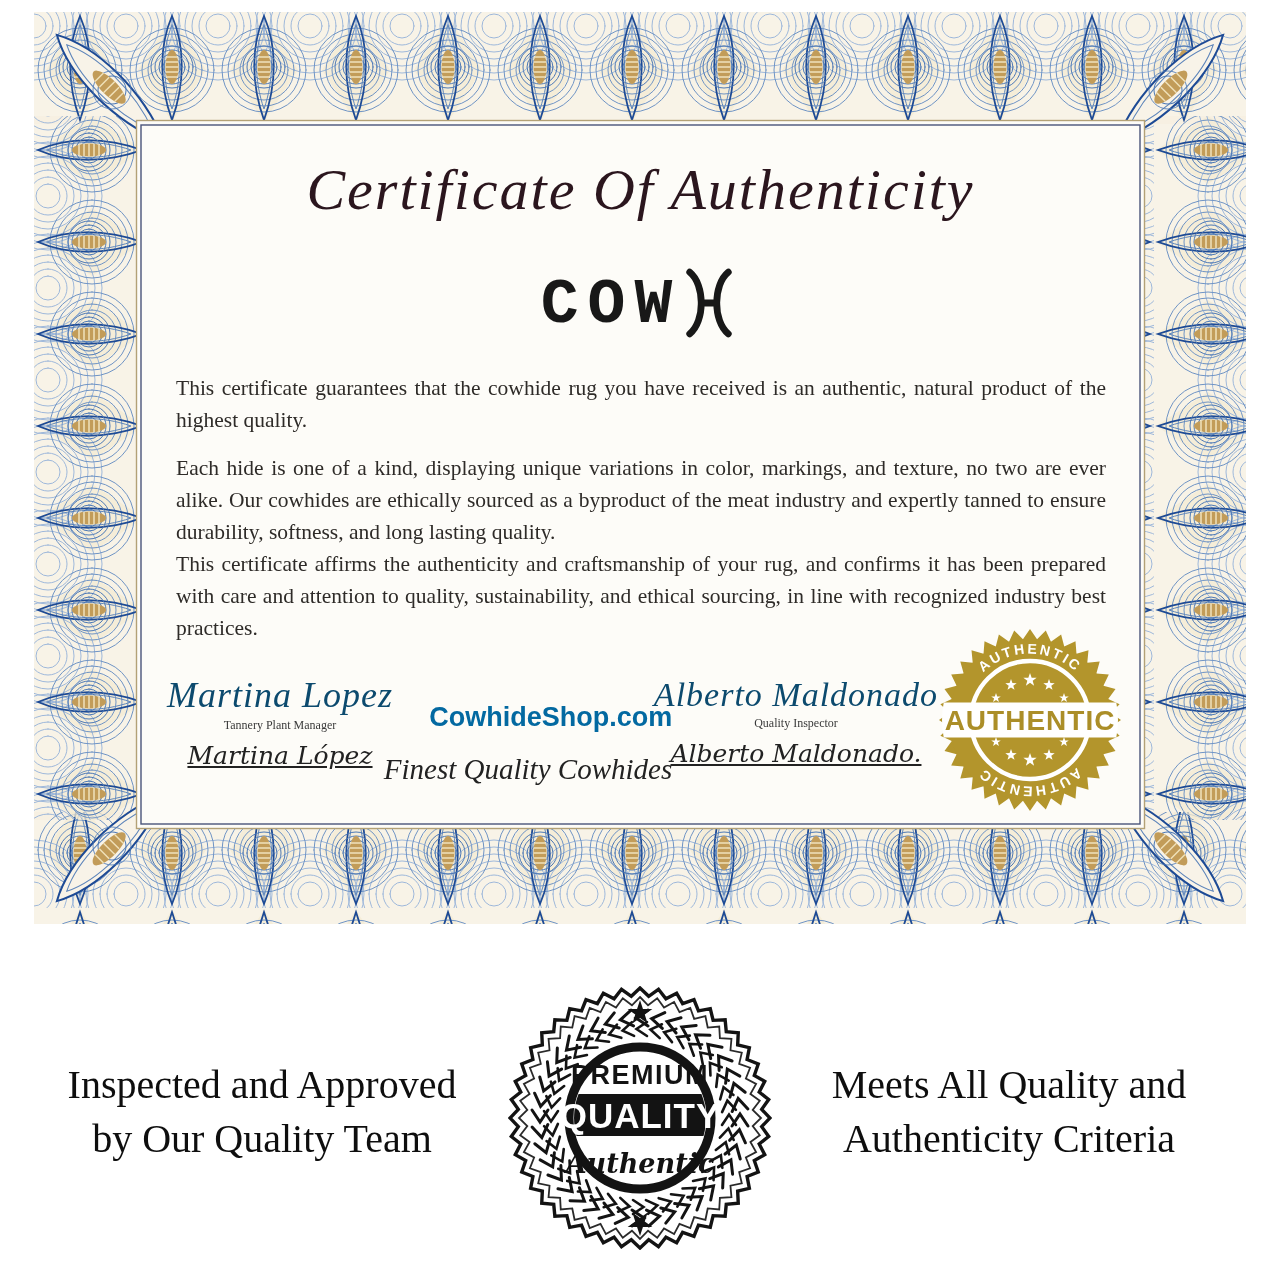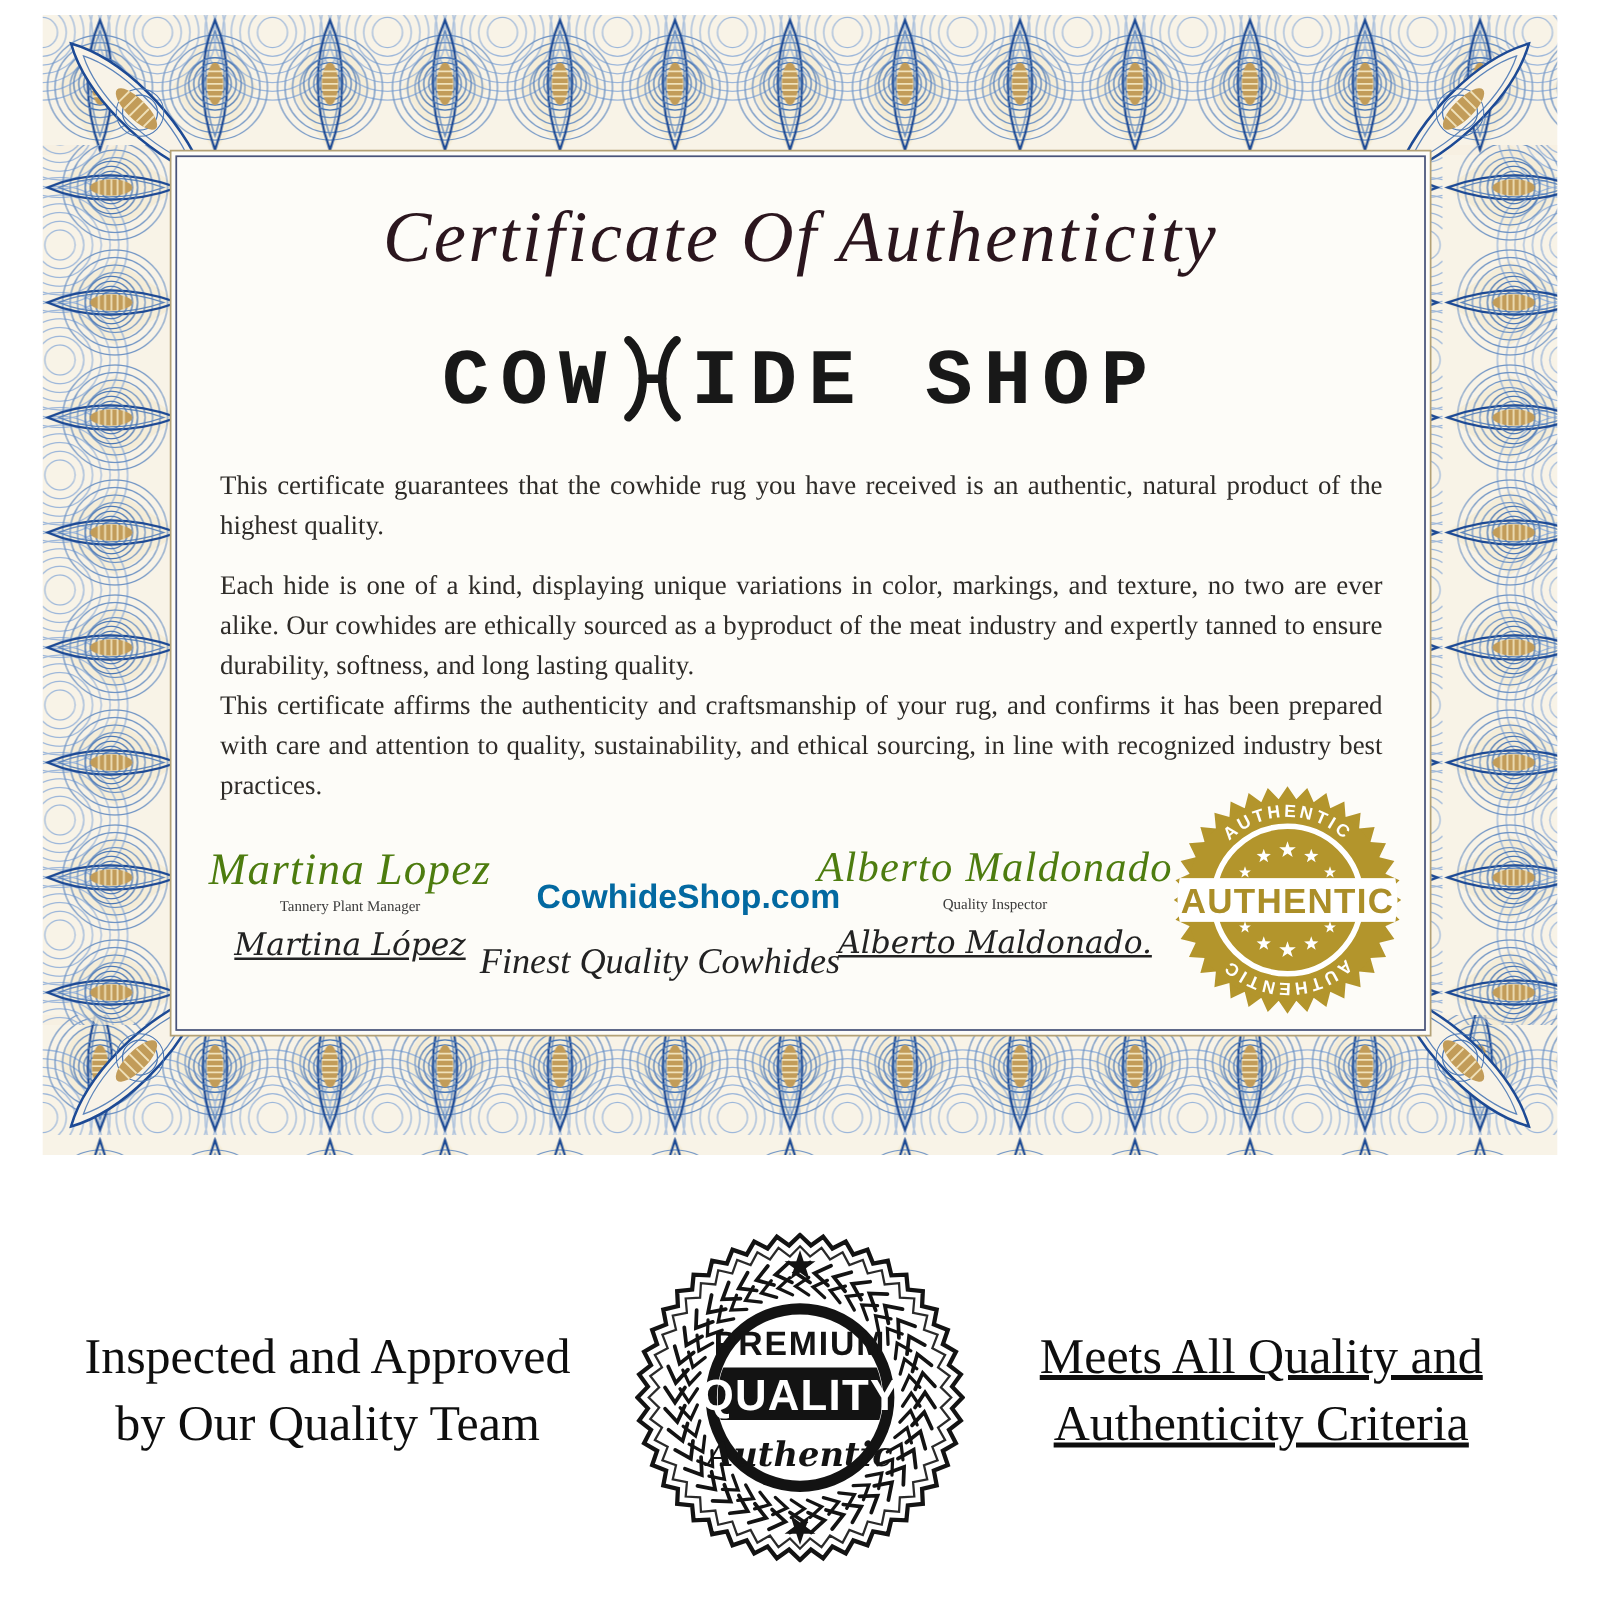--- a/index.html
+++ b/index.html
@@ -17,33 +17,33 @@
   .logo{position:absolute;top:146px;left:0;width:100%;display:flex;
         justify-content:center;align-items:center;
         font-family:Liberation Mono, monospace;font-weight:bold;
         font-size:63px;letter-spacing:9px;color:#181818;line-height:72px;}
   .logo svg{margin:0 3px 6px 0;}
 
   .para{position:absolute;left:38px;width:930px;font-size:21.5px;line-height:32px;
         color:#2e2b28;text-align:justify;}
 
   .sig-col{position:absolute;text-align:center;transform:translateX(-50%);white-space:nowrap;}
-  .sig-name{font:italic 36px "Liberation Serif",serif;color:#4d7c0f;letter-spacing:1px;text-align:right;}
+  .sig-name{font:italic 36px "Liberation Serif",serif;color:#0c4a6e;letter-spacing:1px;text-align:right;}
   .sig-role{font-size:12px;color:#3a3a3a;margin-top:2px;}
   .sig-script{font:italic 25px "DejaVu Serif",serif;color:#222;margin-top:8px;text-decoration:underline;}
   .sig-site{font:bold 27px "Liberation Sans",sans-serif;color:#0369a1;text-align:right;}
   .sig-tagline{font:italic 29px "Liberation Serif",serif;color:#222;margin-top:20px;}
 
   .seal{position:absolute;left:800px;top:506px;}
 
   
   .f-text{position:absolute;width:470px;text-align:center;font-size:40px;
           line-height:54px;color:#0e0e0e;}
   .f-left{left:27px;top:1058px;}
-  .f-right{left:774px;top:1058px;text-decoration:underline;}
+  .f-right{left:774px;top:1058px;}
   .badge{position:absolute;left:508px;top:986px;}
 </style>
 </head>
 <body>
 
 <div class="cert">
 
   <svg class="border-svg" width="1212" height="912" viewBox="0 0 1212 912">
     <defs>
       <g id="motif" fill="none" stroke-linecap="round">
@@ -131,21 +131,20 @@
 
     <div class="logo">
       <span>COW</span>
       <svg width="56" height="70" viewBox="0 0 58 70">
         <g fill="none" stroke="#181818" stroke-width="7" stroke-linecap="round">
           <path d="M9,3 C25,16 25,54 9,67"></path>
           <path d="M49,3 C33,16 33,54 49,67"></path>
           <path d="M21,35 H37"></path>
         </g>
       </svg>
-      <span>IDE SHOP</span>
     </div>
 
     <div class="para" style="top:250px">This certificate guarantees that the cowhide rug you have received is an authentic, natural product of the highest quality.</div>
     <div class="para" style="top:330px">Each hide is one of a kind, displaying unique variations in color, markings, and texture, no two are ever alike. Our cowhides are ethically sourced as a byproduct of the meat industry and expertly tanned to ensure durability, softness, and long lasting quality.</div>
     <div class="para" style="top:426px">This certificate affirms the authenticity and craftsmanship of your rug, and confirms it has been prepared with care and attention to quality, sustainability, and ethical sourcing, in line with recognized industry best practices.</div>
 
     <div class="sig-col" style="left:142px;top:552px">
       <div class="sig-name">Martina Lopez</div>
       <div class="sig-role">Tannery Plant Manager</div>
       <div class="sig-script">Martina López</div>

